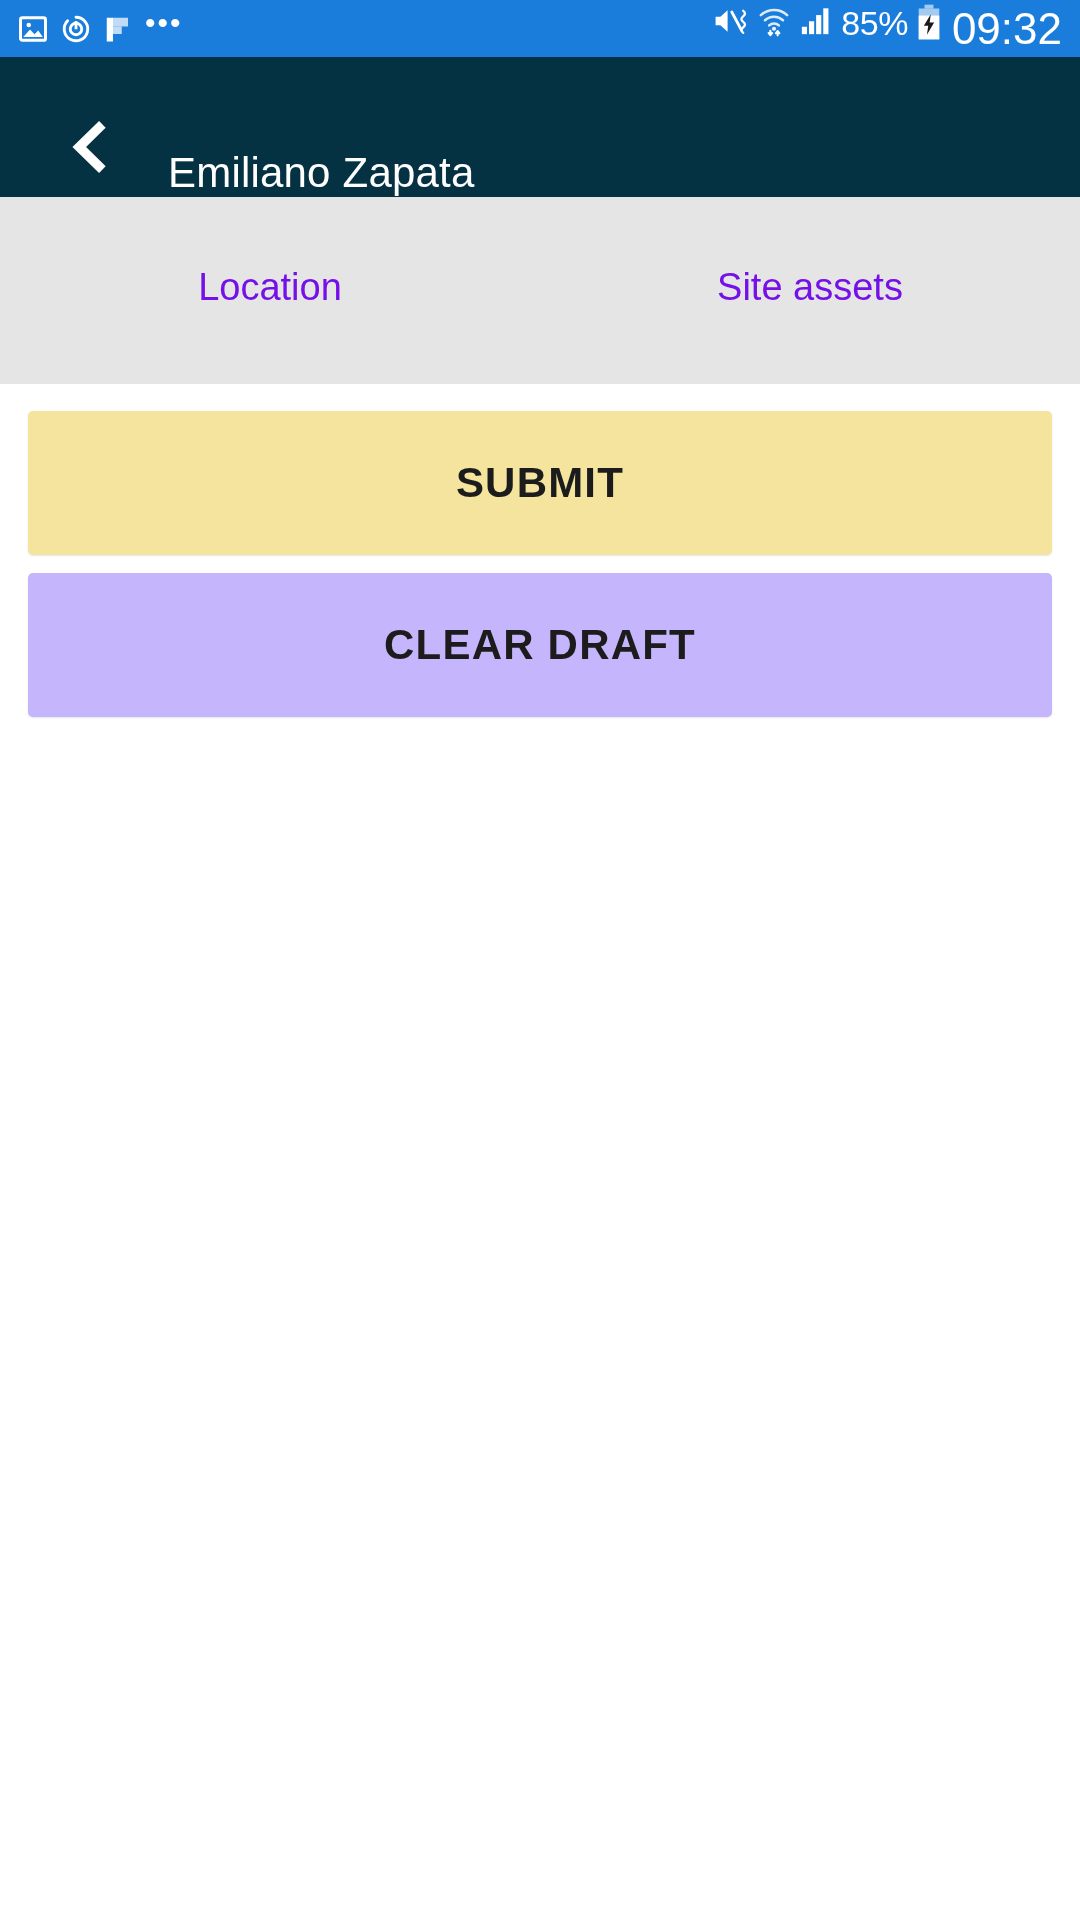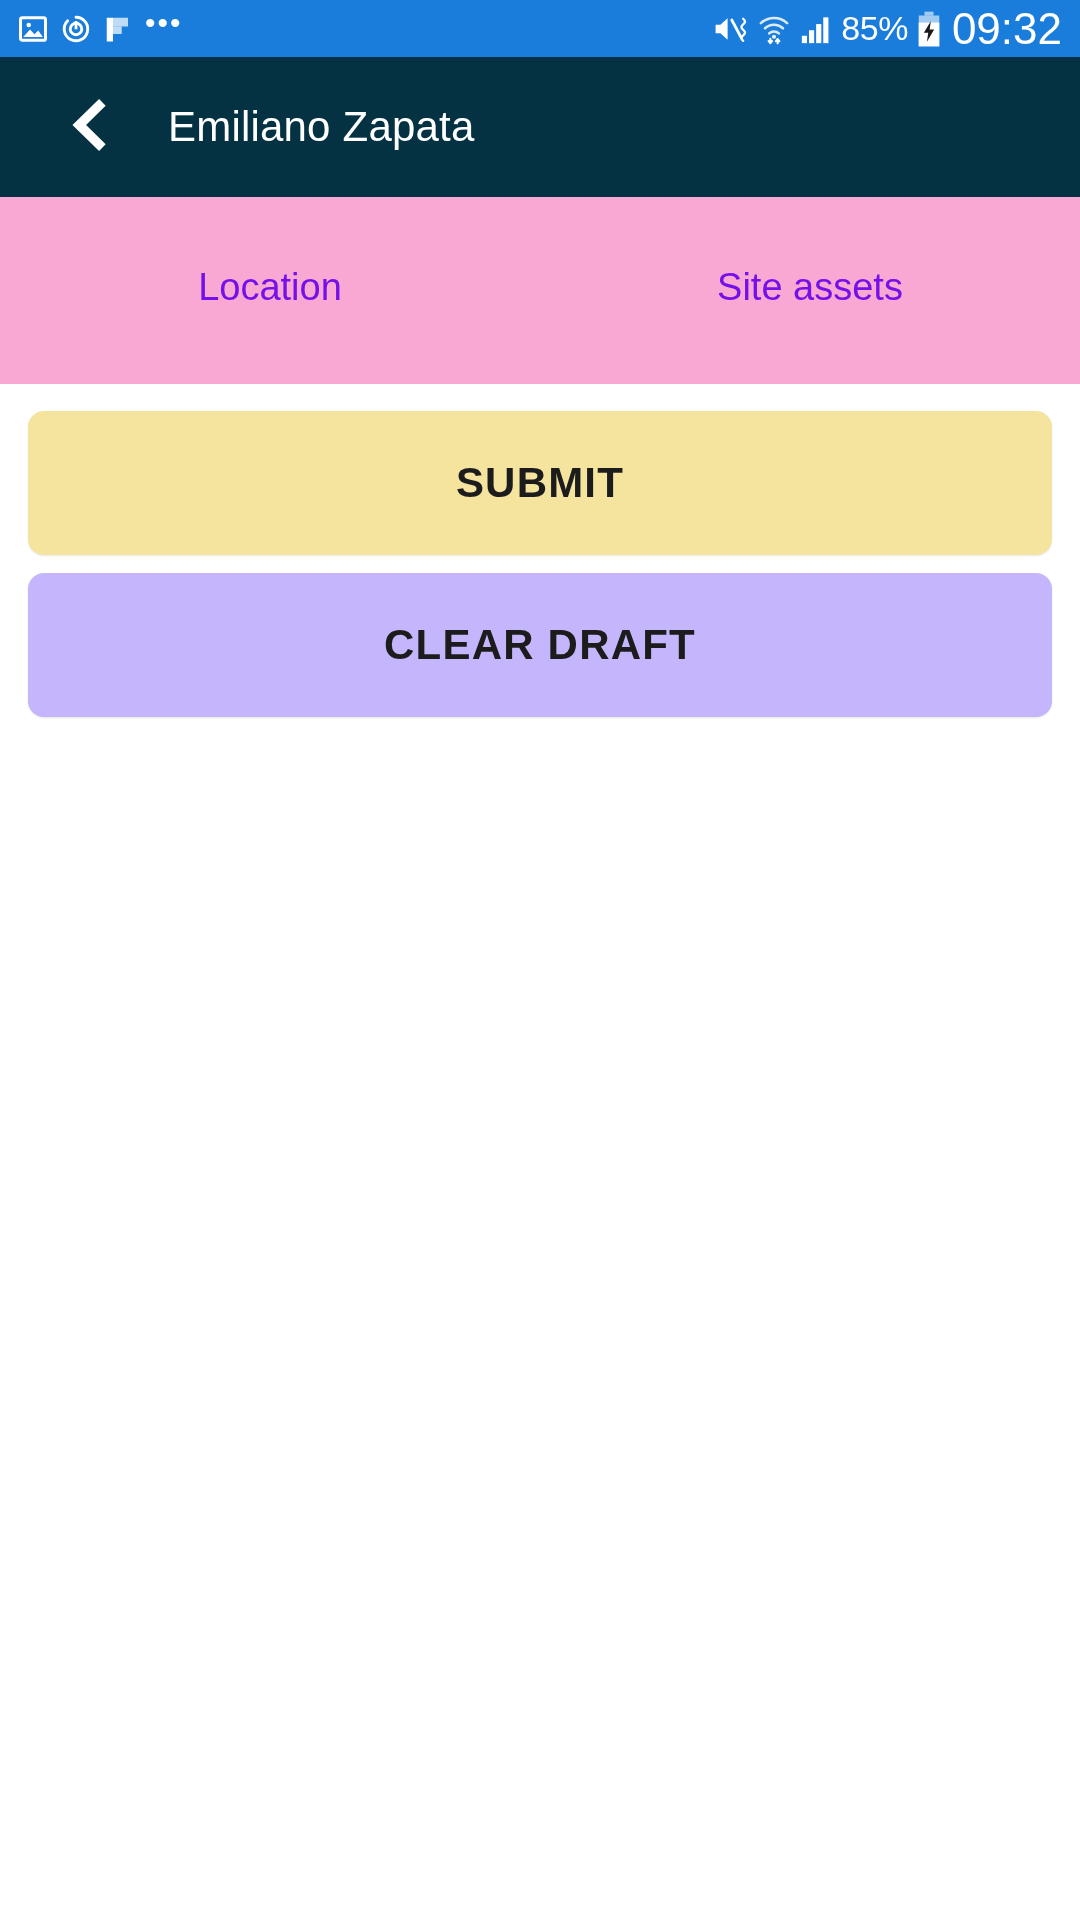--- a/index.html
+++ b/index.html
@@ -33,21 +33,20 @@
     padding: 0 18px;
     box-sizing: border-box;
   }
   .status-left {
     display: flex;
     align-items: center;
     gap: 13px;
   }
   .status-right {
     display: flex;
-    align-items: center;
     gap: 9px;
   }
   .sb-icon {
     display: block;
     line-height: 0;
   }
   .status-dots {
     color: #ffffff;
     font-size: 30px;
     line-height: 18px;
@@ -70,21 +69,21 @@
   }
 
   
   .app-bar {
     position: absolute;
     top: 57px; left: 0;
     width: 1080px;
     height: 140px;
     background: #043243;
     display: flex;
-    align-items: center;
+    align-items: flex-end;
   }
   .back-button {
     width: 96px;
     height: 96px;
     margin-left: 42px;
     display: flex;
     align-items: center;
     justify-content: center;
     cursor: pointer;
   }
@@ -95,21 +94,21 @@
     margin-left: 30px;
     letter-spacing: 0.2px;
   }
 
   
   .tab-bar {
     position: absolute;
     top: 197px; left: 0;
     width: 1080px;
     height: 188px;
-    background: #f9a8d4;
+    background: #e5e5e5;
   }
   .tab-row {
     position: absolute;
     top: 0; left: 0;
     width: 1080px;
     height: 180px;
     display: flex;
     align-items: center;
   }
   .tab {
@@ -151,21 +150,21 @@
     width: 1080px;
     height: 1536px;
     background: #ffffff;
   }
   .action-btn {
     position: absolute;
     left: 28px;
     width: 1024px;
     height: 144px;
     border: none;
-    border-radius: 16px;
+    border-radius: 5px;
     display: flex;
     align-items: center;
     justify-content: center;
     cursor: pointer;
     padding: 0;
     font-family: "Liberation Sans", sans-serif;
   }
   .action-btn .btn-label {
     font-size: 42px;
     font-weight: bold;

